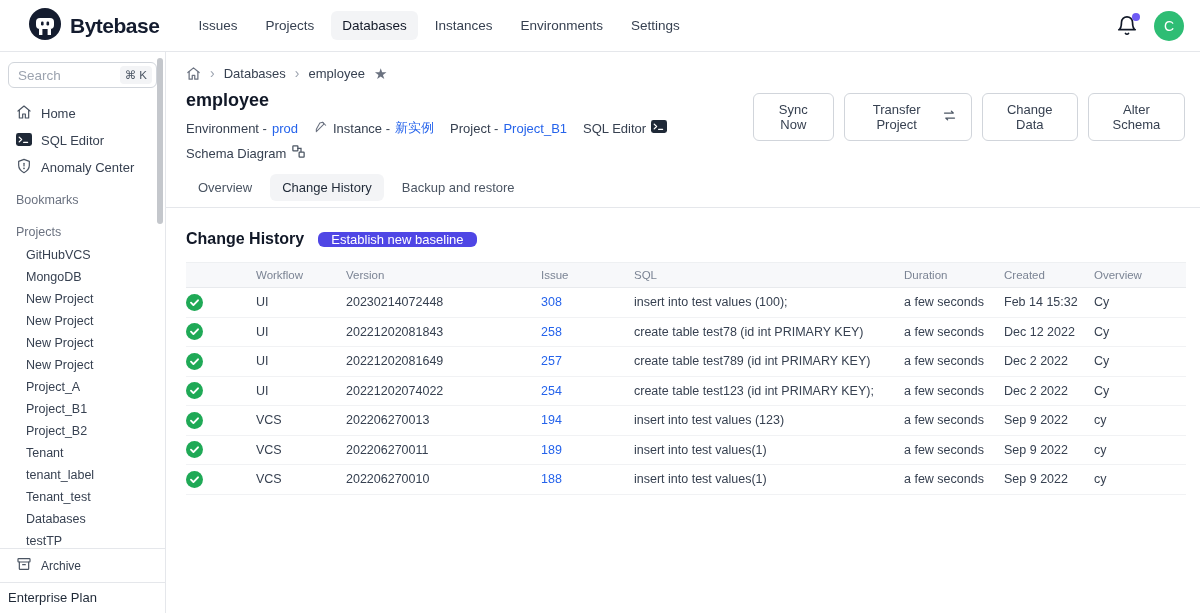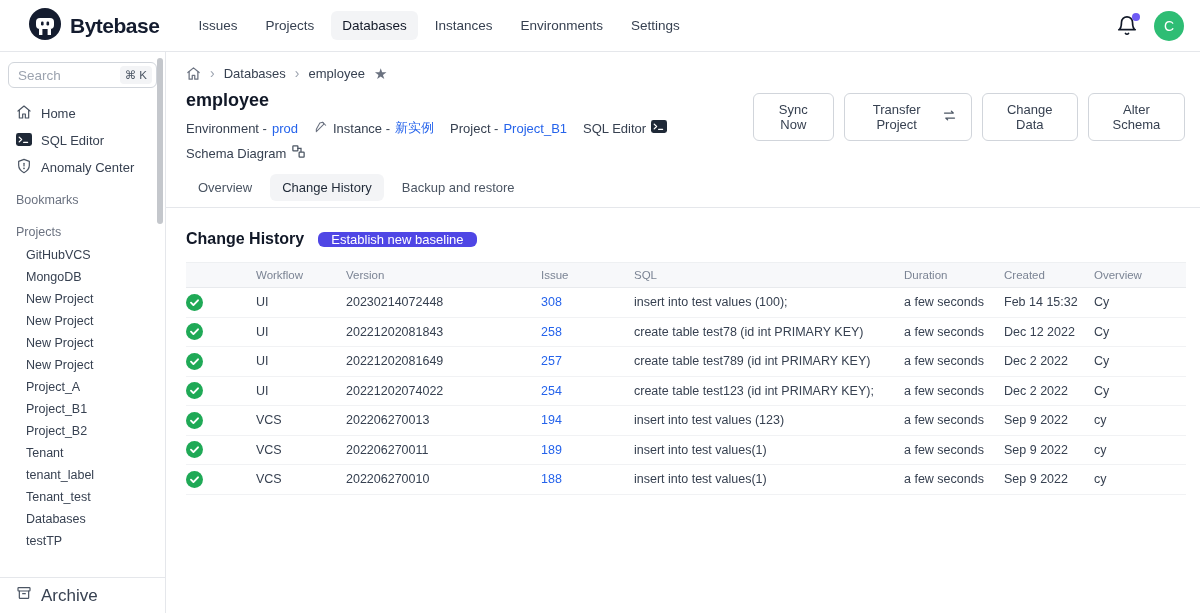--- a/index.html
+++ b/index.html
@@ -57,21 +57,21 @@
     color: #374151; font-size: 13px; cursor: pointer; height: 27px;
   }
   .side-menu-item svg { flex-shrink: 0; }
   .side-section-label { color: #6b7280; font-size: 12.5px; padding: 6px 8px; margin-top: 6px; }
   .side-project {
     padding: 3px 8px 3px 18px; font-size: 12.5px; color: #374151; cursor: pointer; height: 22px;
     white-space: nowrap; overflow: hidden; text-overflow: ellipsis;
   }
   .side-footer { border-top: 1px solid #e5e7eb; }
   .archive-row {
-    display: flex; align-items: center; gap: 9px; padding: 7px 16px; font-size: 17px;
+    display: flex; align-items: center; gap: 9px; padding: 7px 16px; font-size: 12px;
     color: #374151; cursor: pointer;
   }
   .plan-row {
     border-top: 1px solid #e5e7eb; padding: 7px 8px 8px 8px; font-size: 13px; font-weight: 500;
     color: #1f2937; cursor: pointer;
   }
   
   .main { flex: 1; overflow: hidden; }
   .main-pad { padding: 0 15px 0 20px; }
   .breadcrumb { display: flex; align-items: center; gap: 9px; margin-top: 13px; color: #4b5563; font-size: 13px; }
@@ -214,20 +214,21 @@
       <div class="archive-row">
         <span>
           <svg width="16" height="16" viewBox="0 0 24 24" fill="none" stroke="#4b5563" stroke-width="1.8" stroke-linecap="round" stroke-linejoin="round">
             <rect x="3" y="4" width="18" height="5" rx="1"></rect>
             <path d="M5 9v10a1 1 0 0 0 1 1h12a1 1 0 0 0 1-1V9"></path>
             <path d="M10 13h4"></path>
           </svg>
         </span>
         <span>Archive</span>
       </div>
+      <div class="plan-row">Enterprise Plan</div>
     </div>
     <div class="scroll-thumb"></div>
   </div>
 
   <div class="main">
     <div class="main-pad">
       <div class="breadcrumb">
         <span style="display:inline-flex;cursor:pointer;">
           <svg width="15" height="15" viewBox="0 0 24 24" fill="none" stroke="#6b7280" stroke-width="2" stroke-linecap="round" stroke-linejoin="round">
             <path d="M3 10.5 12 3l9 7.5"></path>

